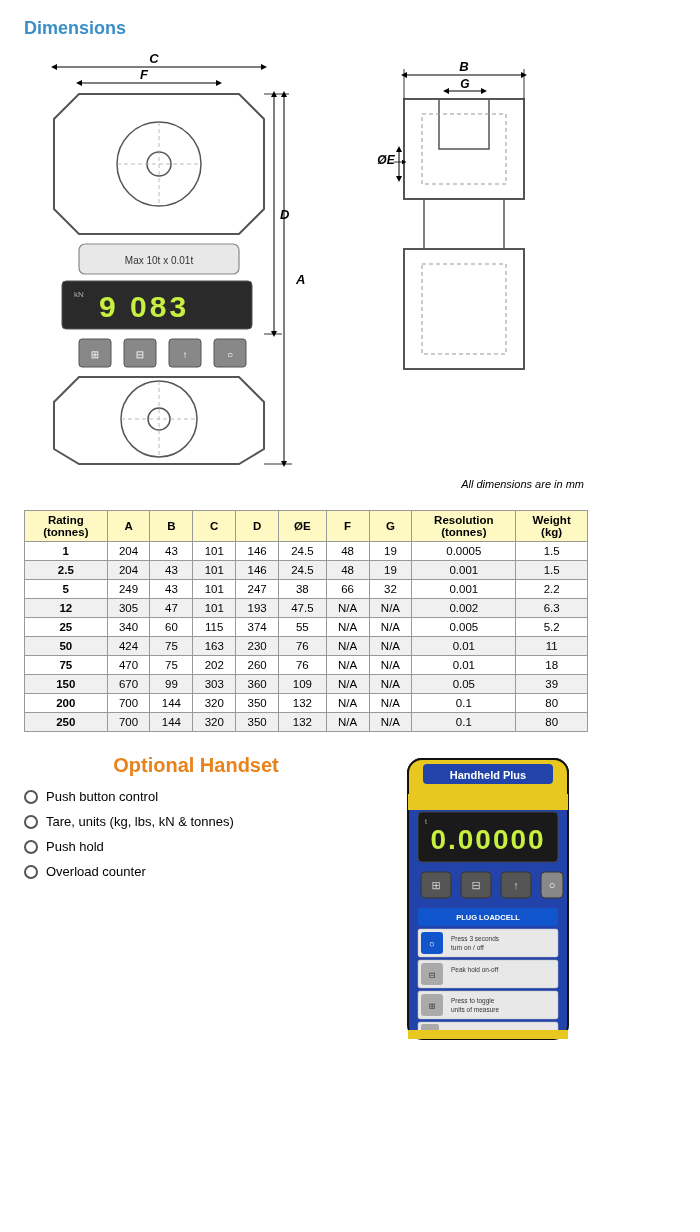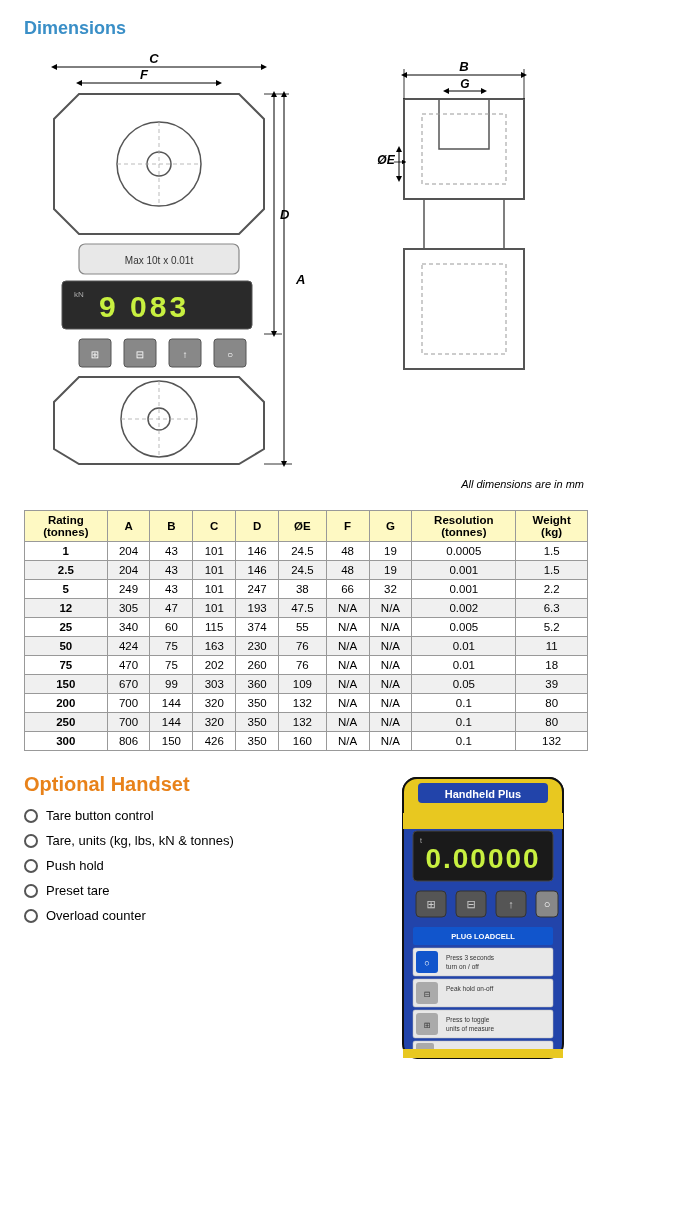--- a/index.html
+++ b/index.html
@@ -80,20 +80,21 @@
       font-weight: bold;
     }
 
     
     .optional-section {
       display: flex;
       flex-direction: row;
       gap: 20px;
       align-items: flex-start;
       margin-top: 10px;
+      text-align: center;
     }
 
     .optional-left {
       flex: 1;
     }
 
     .optional-title {
       font-size: 20px;
       font-weight: bold;
       color: #e8821a;
@@ -379,59 +380,43 @@
             <td>700</td>
             <td>144</td>
             <td>320</td>
             <td>350</td>
             <td>132</td>
             <td>N/A</td>
             <td>N/A</td>
             <td>0.1</td>
             <td>80</td>
           </tr>
-          <tr>
-            <td>300</td>
-            <td>806</td>
-            <td>150</td>
-            <td>426</td>
-            <td>350</td>
-            <td>160</td>
-            <td>N/A</td>
-            <td>N/A</td>
-            <td>0.1</td>
-            <td>132</td>
-          </tr>
         </tbody>
     </table>
   </div>
 
   <div class="optional-section">
 
     <div class="optional-left">
       <div class="optional-title">Optional Handset</div>
       <ul class="optional-list" id="optional-list">
       <li>
             <span class="bullet-circle"></span>
-            <span>Tare button control</span>
+            <span>Push button control</span>
           </li>
           <li>
             <span class="bullet-circle"></span>
             <span>Tare, units (kg, lbs, kN &amp; tonnes)</span>
           </li>
           <li>
             <span class="bullet-circle"></span>
             <span>Push hold</span>
           </li>
           <li>
             <span class="bullet-circle"></span>
-            <span>Preset tare</span>
-          </li>
-          <li>
-            <span class="bullet-circle"></span>
             <span>Overload counter</span>
           </li>
         </ul>
     </div>
 
     <div class="optional-right">
       
       <svg width="190" height="290" viewBox="0 0 190 290">
 
         <rect x="15" y="5" width="160" height="280" rx="14" ry="14" fill="#2244aa" stroke="#111" stroke-width="2"></rect>

